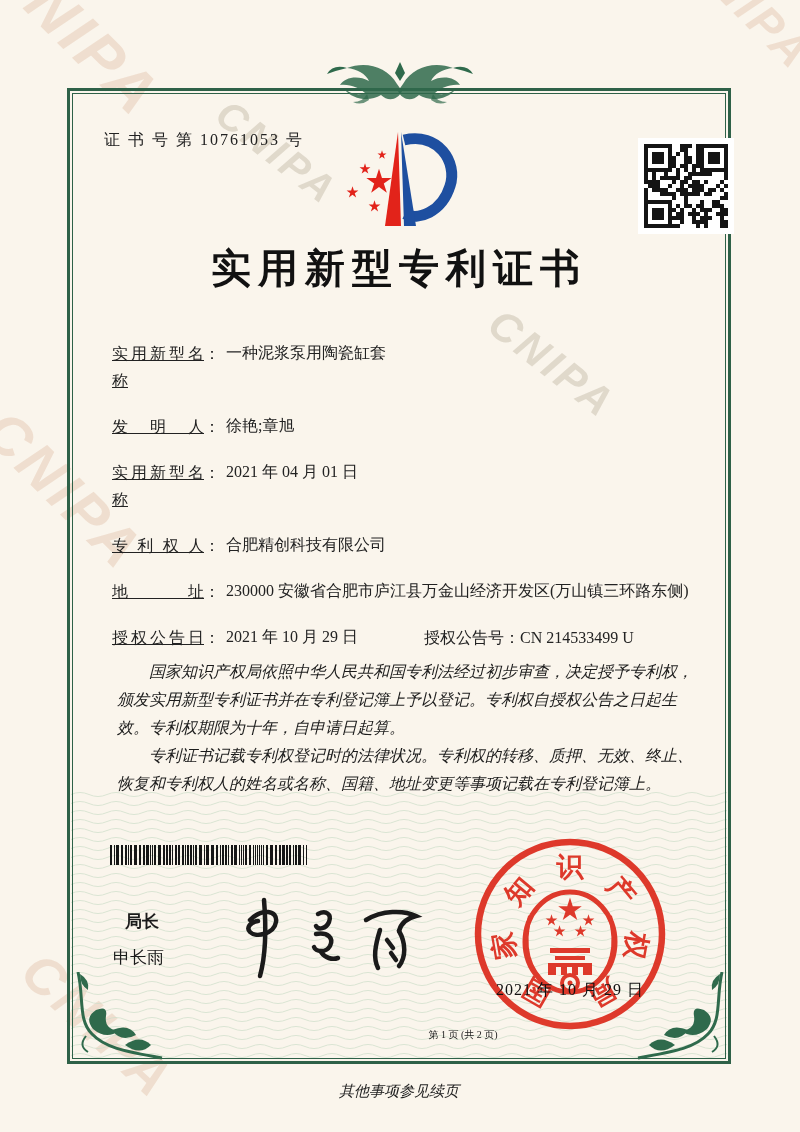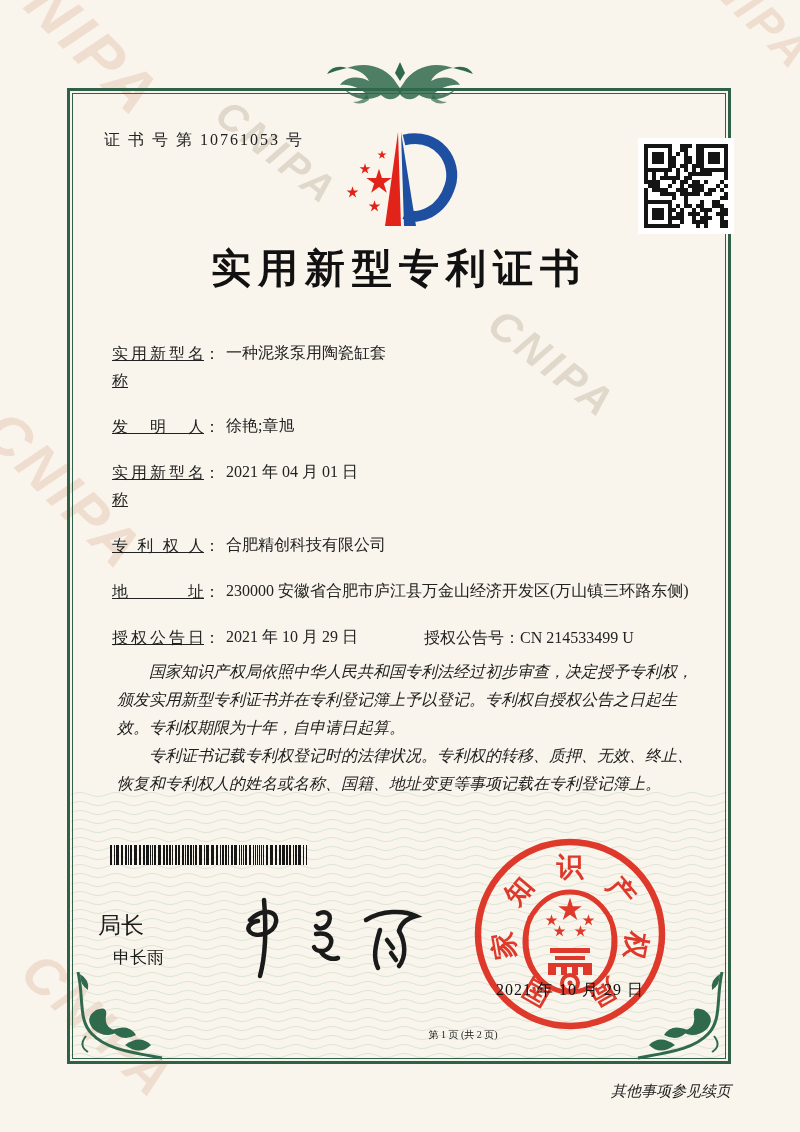--- a/index.html
+++ b/index.html
@@ -40,30 +40,30 @@
   .field-value { display:inline-block; max-width:470px; vertical-align:top; margin-left:6px; line-height:26px; }
   .grant-row { margin-top:16px; }
   .grant-no { position:absolute; left:312px; top:0; }
   .body-text {
     position:absolute; left:117px; top:658px; width:588px; z-index:3;
     font-size:16px; line-height:28px; font-style:italic; color:#1c1c1c;
   }
   .body-text p { text-indent:2em; }
   .barcode { position:absolute; left:110px; top:845px; width:210px; height:20px; font-size:0; z-index:3; }
   .barcode span { display:inline-block; height:100%; background:#161616; }
-  .signer-title { position:absolute; left:98px; top:910px; font-family:"Liberation Sans",sans-serif; font-size:23px; font-weight:400; color:#1b1b1b; z-index:3; }
+  .signer-title { position:absolute; left:125px; top:910px; font-family:"Liberation Sans",sans-serif; font-size:17px; font-weight:700; color:#1b1b1b; z-index:3; }
   .signer-name  { position:absolute; left:113px; top:946px; font-family:"Liberation Sans",sans-serif; font-size:17px; font-weight:500; color:#1b1b1b; z-index:3; }
   .signature { position:absolute; left:222px; top:888px; z-index:3; }
   .seal { position:absolute; left:472px; top:836px; z-index:3; }
   .seal-date {
     position:absolute; left:478px; top:980px; width:184px; text-align:center;
     font-size:16px; letter-spacing:1px; color:#111; z-index:4;
   }
   .page-number { position:absolute; left:67px; top:1028px; width:792px; text-align:center; font-size:10px; z-index:3; }
-  .continuation { position:absolute; left:67px; top:1082px; width:664px; text-align:right; font-size:15px; font-style:italic; z-index:3; }
+  .continuation { position:absolute; left:67px; top:1082px; width:664px; text-align:center; font-size:15px; font-style:italic; z-index:3; }
   .ornament-top { position:absolute; left:283px; top:58px; z-index:4; }
   .corner-left { position:absolute; left:70px; top:972px; z-index:4; }
   .corner-right { position:absolute; left:635px; top:972px; z-index:4; transform:scaleX(-1); }
 </style>
 </head>
 <body>
 
 <div class="page">
 
   <span class="wm" style="left:-28px;top:-4px;font-size:62px;transform:rotate(45deg);">CNIPA</span>

